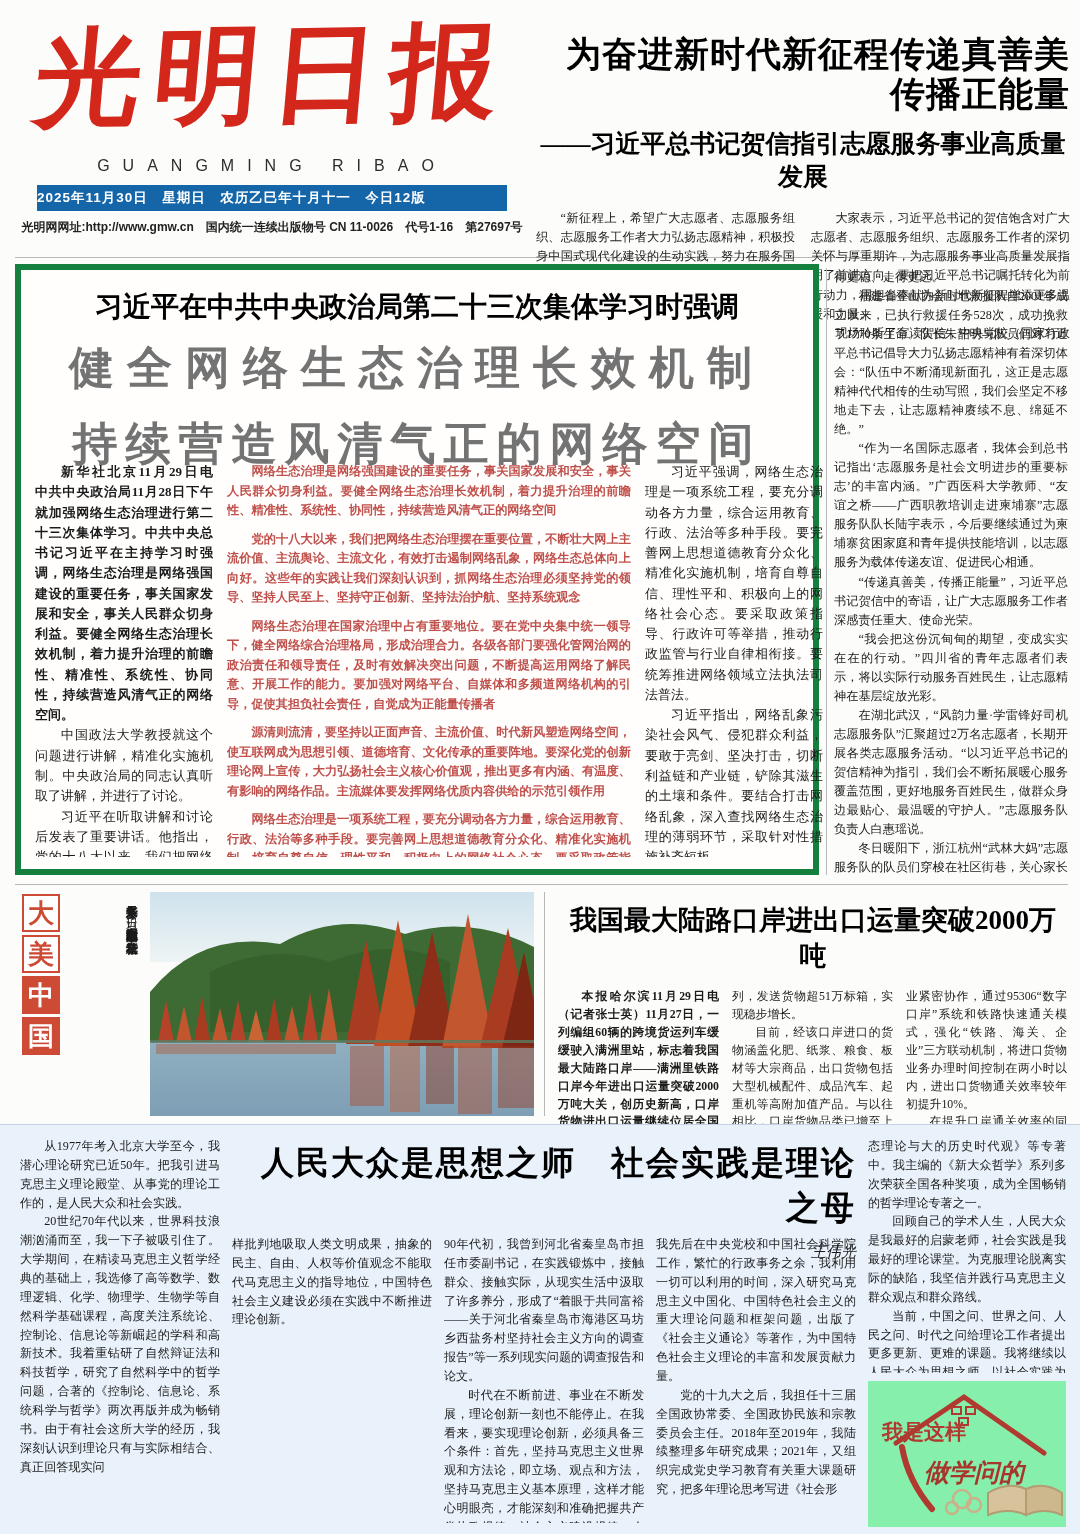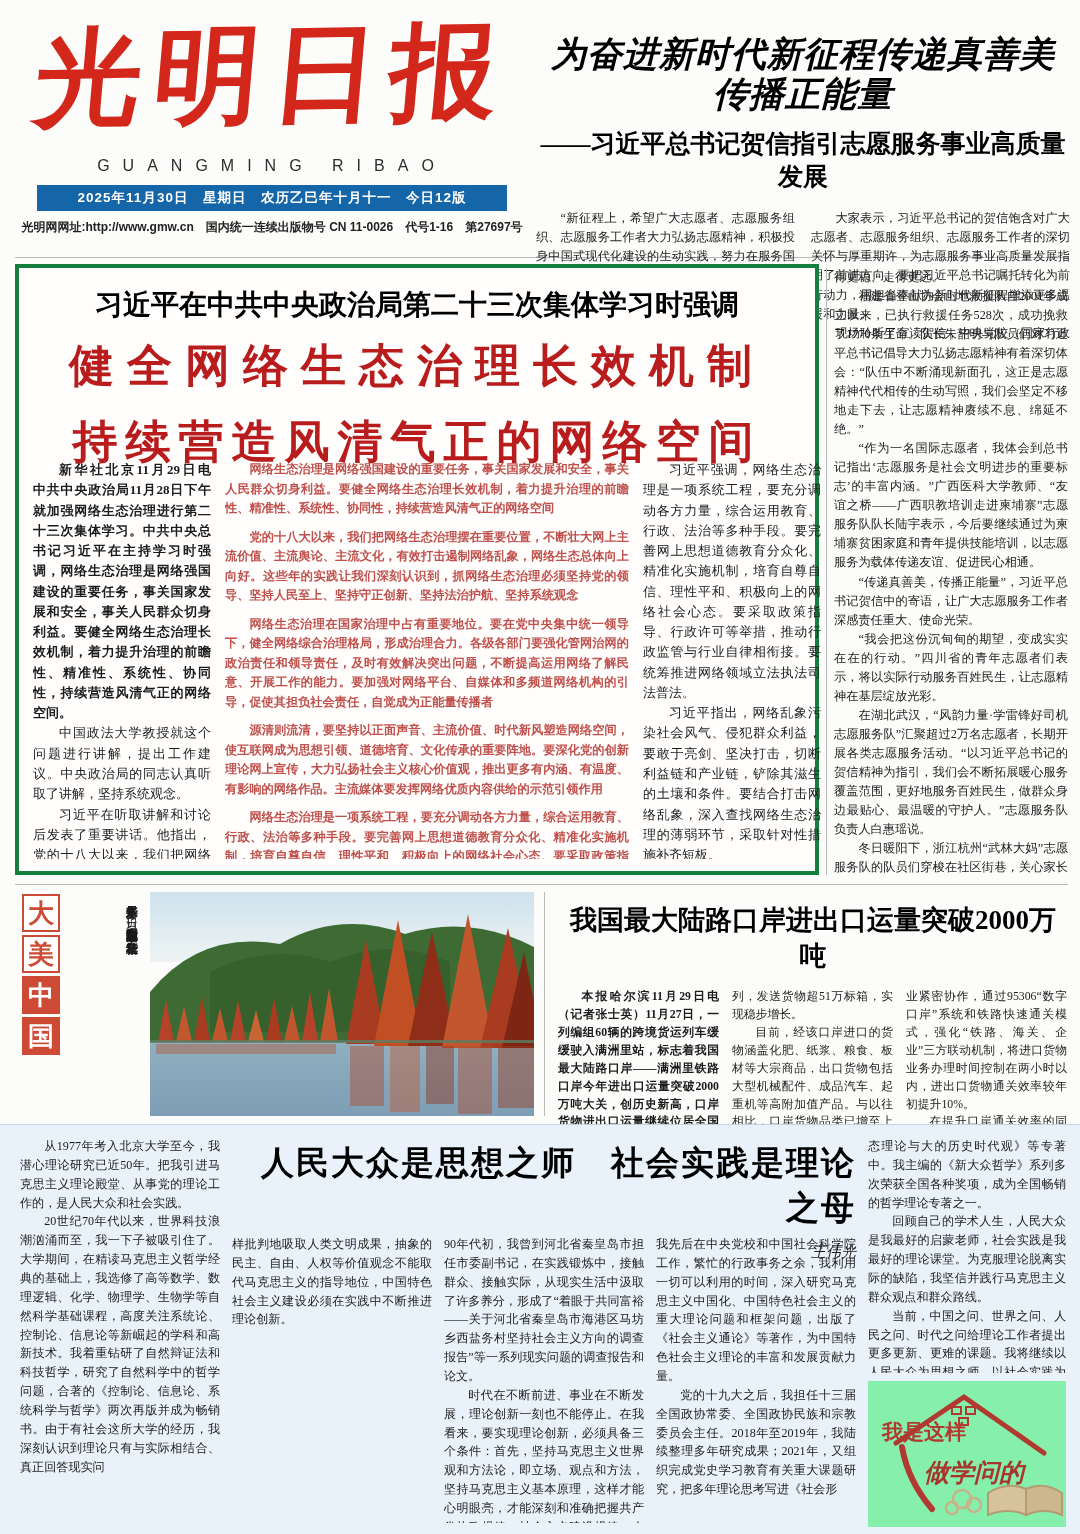--- a/index.html
+++ b/index.html
@@ -18,39 +18,39 @@
   .masthead { position:absolute; left:18px; top:10px; width:508px; }
   .mh-title {
     font-size:106px; font-weight:bold; color:#d3271c; letter-spacing:12px;
     transform: skewX(-6deg) rotate(-1deg); text-align:center; line-height:1.25;
     font-family:"Liberation Serif", serif;
   }
   .mh-latin { margin-top:14px; text-align:center; font-family:"Liberation Sans",sans-serif;
     font-size:16px; letter-spacing:13px; color:#2c2c2c; }
   .mh-datebar { margin:10px auto 0; width:470px; background:#1565a9; color:#fff;
     font-family:"Liberation Sans",sans-serif; font-weight:bold; font-size:13.5px;
-    text-align:center; padding:4px 0; letter-spacing:1px; }
+    padding:4px 0; letter-spacing:1px; }
   .mh-info { margin-top:8px; text-align:center; font-family:"Liberation Sans",sans-serif;
     font-weight:bold; font-size:12px; color:#222; }
 
   
   .top-article { position:absolute; left:536px; top:34px; width:534px; }
   .ta-h1 { font-family:"Liberation Sans",sans-serif; font-weight:900; font-size:35px;
-    text-align:center; letter-spacing:1px; line-height:1.15; color:#000;font-style:italic; }
+    text-align:right; letter-spacing:1px; line-height:1.15; color:#000; }
   .ta-h2 { margin-top:12px; font-weight:900; font-size:25px; text-align:center; color:#000; }
   .ta-cols { margin-top:16px; display:flex; gap:16px; }
   .ta-col { width:259px; height:134px; overflow:hidden; font-size:12.2px; line-height:1.58; }
 
   
   .main-box { position:absolute; left:15px; top:264px; width:804px; height:611px;
-    border:4px solid #15803d; background:#fffefd; }
+    border:6px solid #15803d; background:#fffefd; }
   .ma-kicker { margin-top:18px; text-align:center; font-family:"Liberation Sans",sans-serif;
     font-weight:900; font-size:28px; color:#000; }
   .ma-t { text-align:center; font-family:"Liberation Sans",sans-serif; font-weight:900;
-    color:#b91c1c; font-size:45px; }
+    color:#737373; font-size:45px; }
   .ma-t1 { margin-top:12px; letter-spacing:13px; }
   .ma-t2 { margin-top:16px; letter-spacing:8px; }
   .ma-body { position:absolute; left:14px; right:14px; top:192px; bottom:12px;
     display:flex; gap:14px; }
   .ma-col { width:178px; flex:none; overflow:hidden; font-size:13px; line-height:1.56; }
   .ma-center { width:404px; flex:none; overflow:hidden; font-size:12.2px; line-height:1.6; }
   .red p { color:#c0504b; font-weight:bold; margin-bottom:9px; }
   .lead-bold { font-weight:bold; }
 
   
@@ -120,21 +120,21 @@
     </div>
   </div>
 
   <div class="main-box">
     <div class="ma-kicker">习近平在中共中央政治局第二十三次集体学习时强调</div>
     <div class="ma-t ma-t1">健全网络生态治理长效机制</div>
     <div class="ma-t ma-t2">持续营造风清气正的网络空间</div>
     <div class="ma-body">
       <div class="ma-col j">
         <p class="lead-bold">新华社北京11月29日电　中共中央政治局11月28日下午就加强网络生态治理进行第二十三次集体学习。中共中央总书记习近平在主持学习时强调，网络生态治理是网络强国建设的重要任务，事关国家发展和安全，事关人民群众切身利益。要健全网络生态治理长效机制，着力提升治理的前瞻性、精准性、系统性、协同性，持续营造风清气正的网络空间。</p>
-        <p>中国政法大学教授就这个问题进行讲解，提出工作建议。中央政治局的同志认真听取了讲解，坚持系统观念。</p>
+        <p>中国政法大学教授就这个问题进行讲解，精准化实施机制。中央政治局的同志认真听取了讲解，并进行了讨论。</p>
         <p>习近平在听取讲解和讨论后发表了重要讲话。他指出，党的十八大以来，我们把网络生态治理摆在重要位置，不断壮大网上主流价值、主流舆论、主流文化，有效打击遏制网络乱象，网络生态总体向上向好。</p>
 
       </div>
       <div class="ma-center j">
         <div class="red">
           <p>网络生态治理是网络强国建设的重要任务，事关国家发展和安全，事关人民群众切身利益。要健全网络生态治理长效机制，着力提升治理的前瞻性、精准性、系统性、协同性，持续营造风清气正的网络空间</p>
           <p>党的十八大以来，我们把网络生态治理摆在重要位置，不断壮大网上主流价值、主流舆论、主流文化，有效打击遏制网络乱象，网络生态总体向上向好。这些年的实践让我们深刻认识到，抓网络生态治理必须坚持党的领导、坚持人民至上、坚持守正创新、坚持法治护航、坚持系统观念</p>
           <p>网络生态治理在国家治理中占有重要地位。要在党中央集中统一领导下，健全网络综合治理格局，形成治理合力。各级各部门要强化管网治网的政治责任和领导责任，及时有效解决突出问题，不断提高运用网络了解民意、开展工作的能力。要加强对网络平台、自媒体和多频道网络机构的引导，促使其担负社会责任，自觉成为正能量传播者</p>
           <p>源清则流清，要坚持以正面声音、主流价值、时代新风塑造网络空间，使互联网成为思想引领、道德培育、文化传承的重要阵地。要深化党的创新理论网上宣传，大力弘扬社会主义核心价值观，推出更多有内涵、有温度、有影响的网络作品。主流媒体要发挥网络优质内容供给的示范引领作用</p>
           <p>网络生态治理是一项系统工程，要充分调动各方力量，综合运用教育、行政、法治等多种手段。要完善网上思想道德教育分众化、精准化实施机制，培育自尊自信、理性平和、积极向上的网络社会心态。要采取政策指导、行政许可等举措，推动行政监管与行业自律相衔接。要统筹推进网络领域立法执法司法普法</p>

